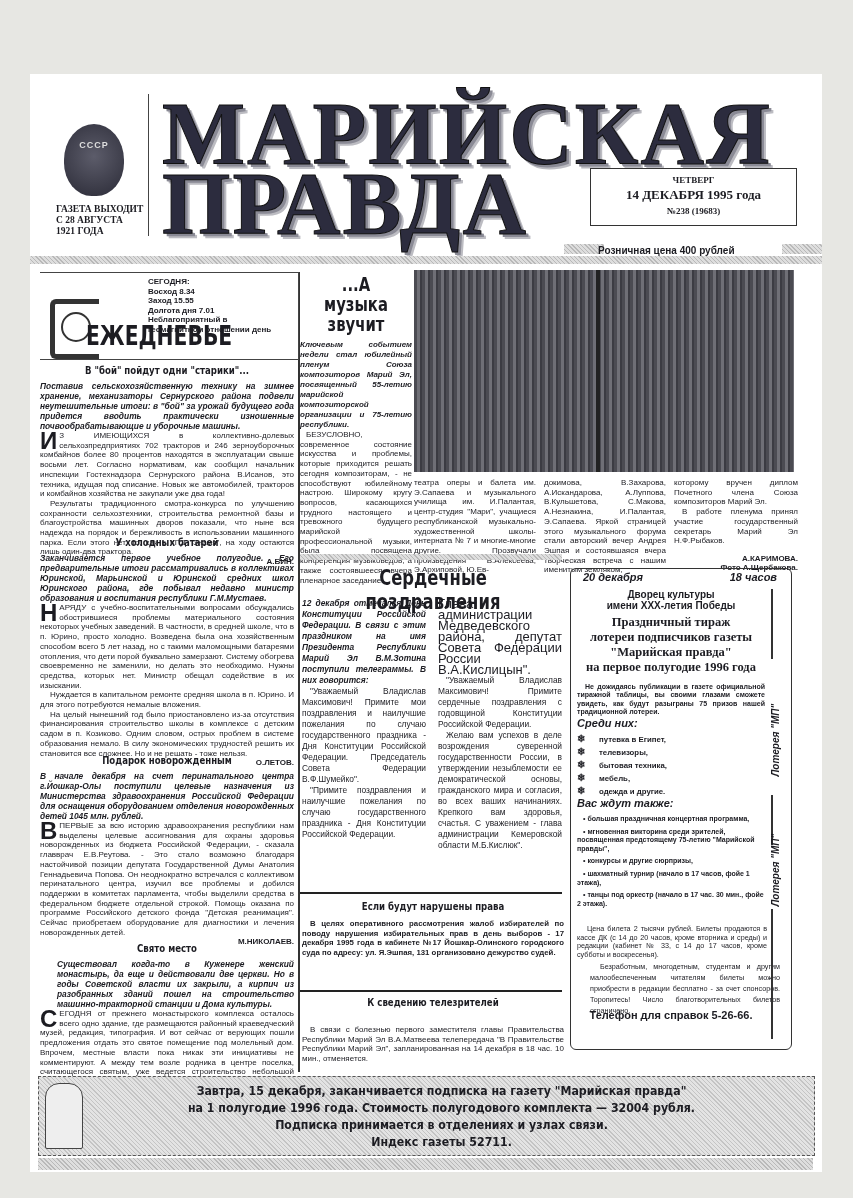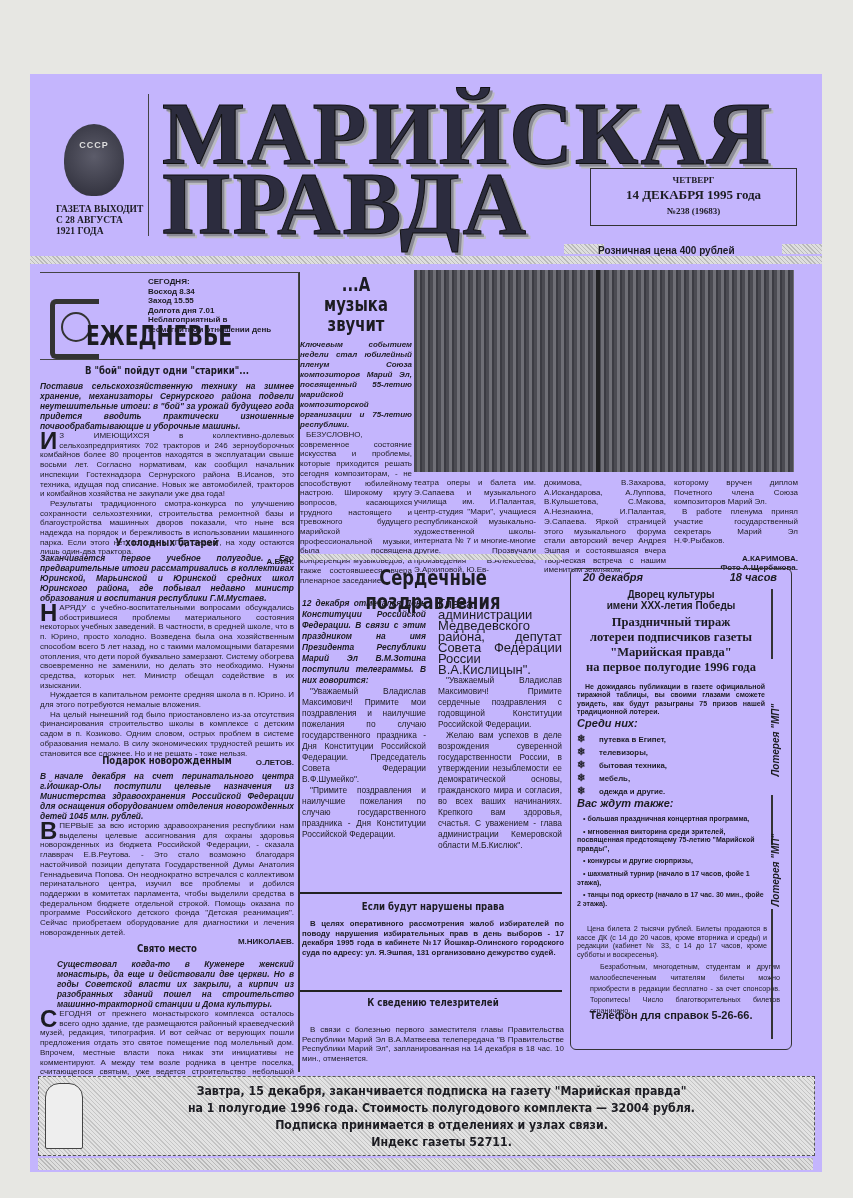--- a/index.html
+++ b/index.html
@@ -1,17 +1,17 @@
 <!DOCTYPE html>
 <html><head>
 <meta charset="utf-8">
 <style>
   html,body{margin:0;padding:0;}
   body{width:853px;height:1198px;background:#e7e7e3;font-family:"Liberation Sans",sans-serif;color:#1c1c22;position:relative;overflow:hidden;}
-  .page{position:absolute;left:30px;top:74px;width:792px;height:1098px;background:#c4b5fd;}
+  .page{position:absolute;left:30px;top:74px;width:792px;height:1098px;background:#ffffff;}
   .abs{position:absolute;}
   .serif{font-family:"Liberation Serif",serif;}
   .screen{background-image:repeating-linear-gradient(45deg,#b9b9b9 0 1px,#dedede 1px 3px);}
   .rule{background:#222;}
   .emblem-box{left:12px;top:20px;width:106px;height:142px;border-right:1px solid #444;}
   .emblem{left:22px;top:30px;width:60px;height:72px;border-radius:50% 50% 46% 46%;background:radial-gradient(circle at 50% 45%,#5c5c6a,#2a2a36);}
   .emblem span{position:absolute;left:0;right:0;top:16px;text-align:center;color:#ddd;font-size:9px;font-weight:bold;letter-spacing:1px;}
   .since{left:14px;top:110px;width:100px;font-size:9.5px;font-weight:bold;line-height:11px;}
   .mast{font-family:"Liberation Serif",serif;font-weight:bold;color:#2c2c3e;font-size:88px;letter-spacing:2px;line-height:80px;-webkit-text-stroke:1px #111;text-shadow:3px 3px 0 #8a8a95,5px 5px 0 #bcbcc2;}
   .datebox{left:560px;top:94px;width:205px;height:56px;border:1.5px solid #333;text-align:center;font-family:"Liberation Serif",serif;font-weight:bold;}

